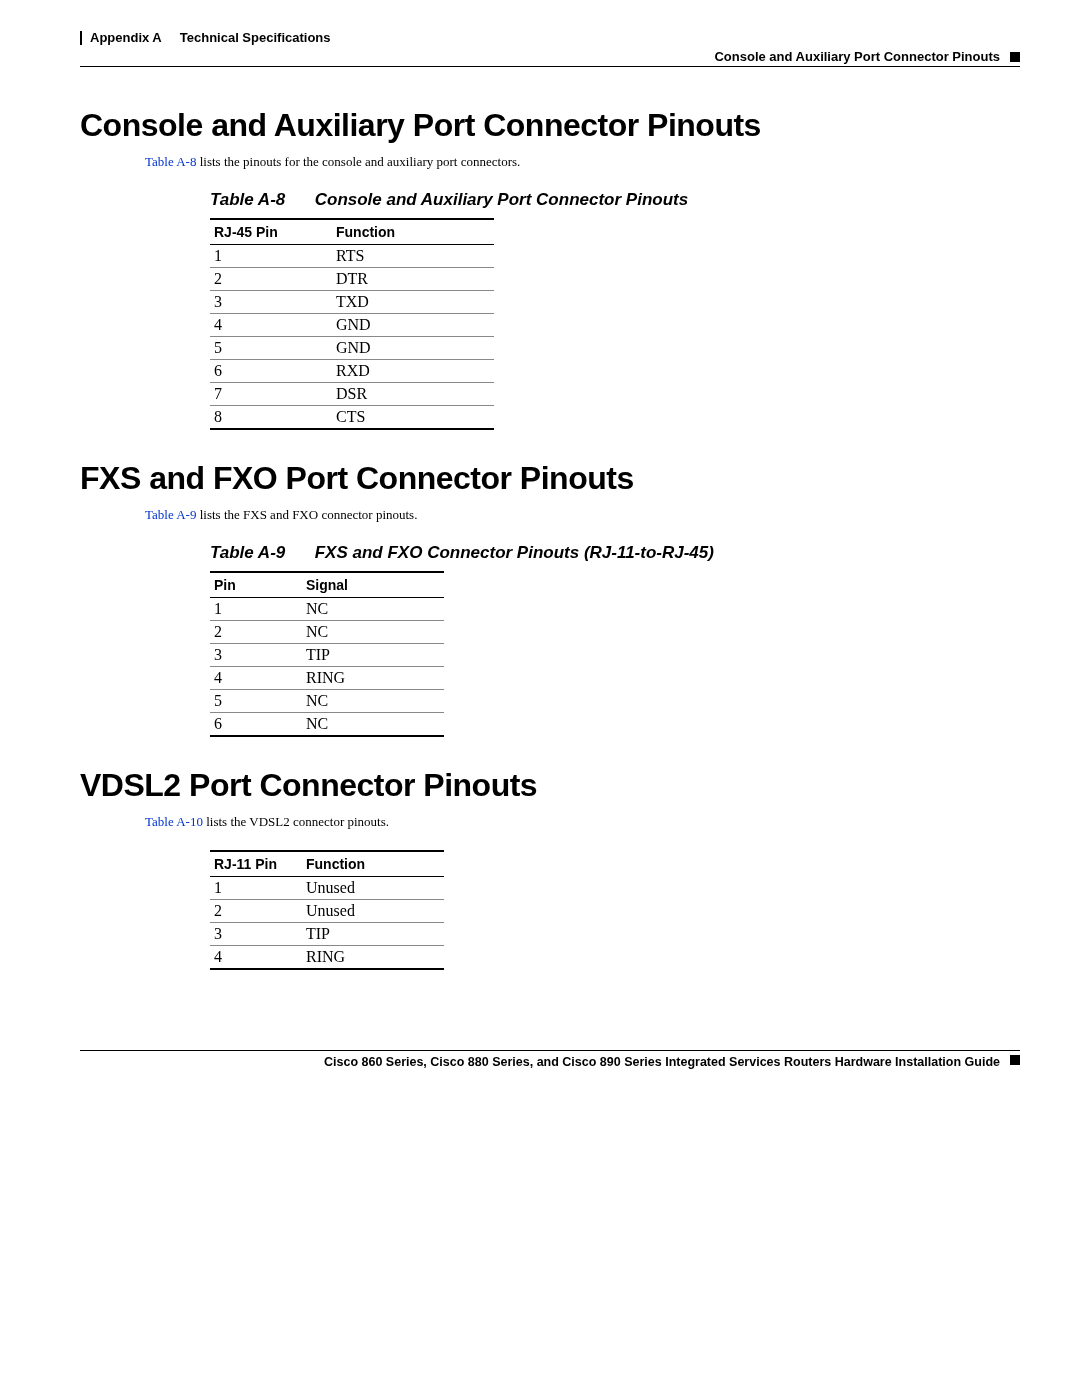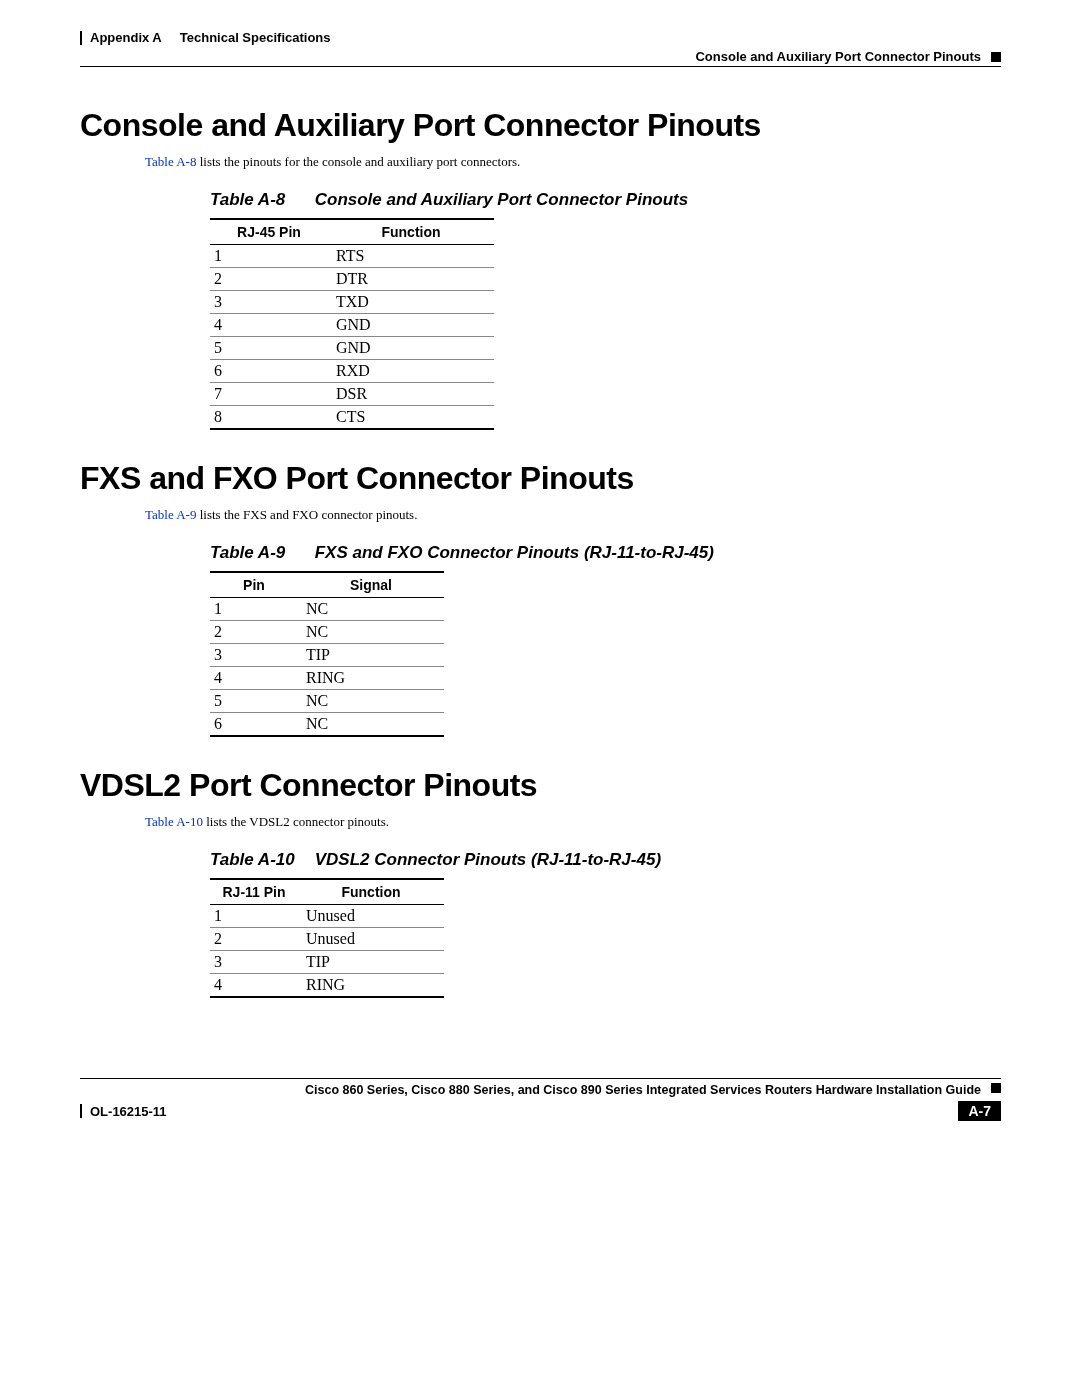--- a/index.html
+++ b/index.html
@@ -4,21 +4,21 @@
 <style>
   body {
     margin: 0;
     padding: 0;
     background: #fff;
     font-family: "Times New Roman", Times, serif;
     color: #000;
     width: 1080px;
   }
   .page {
-    padding: 30px 79px 30px 80px;
+    padding: 30px 60px 30px 80px;
     box-sizing: border-box;
   }
   .top-header {
     margin-bottom: 8px;
   }
   .top-header-row1 {
     display: flex;
     align-items: center;
     font-family: Arial, Helvetica, sans-serif;
     font-weight: bold;
@@ -78,21 +78,21 @@
     display:inline-block;
     width:100px;
   }
   table.pinout {
     border-collapse: collapse;
     margin-left: 130px;
     margin-bottom: 30px;
     font-size: 16px;
   }
   table.pinout th {
-    text-align: center;
+    text-align: left;
     font-family: Arial, Helvetica, sans-serif;
     font-weight: bold;
     font-size: 14px;
     padding: 4px 8px 4px 4px;
     border-top: 2px solid #000;
     border-bottom: 1px solid #000;
   }
   table.pinout td {
     padding: 2px 8px 2px 4px;
     border-bottom: 1px solid #888;
@@ -259,24 +259,20 @@
           <td class="col1">6</td>
           <td class="col2">NC</td>
         </tr>
       </tbody>
   </table>
 
   <h1 class="section-title">VDSL2 Port Connector Pinouts</h1>
   <p class="intro">
     <span class="reflink">Table A-10</span><span> lists the VDSL2 connector pinouts.</span>
   </p>
-  <div class="table-caption">
-    <span class="cap-num">Table A-10</span>
-    <span>VDSL2 Connector Pinouts (RJ-11-to-RJ-45)</span>
-  </div>
   <table class="pinout narrow">
     <thead>
         <tr>
       <th class="col1">RJ-11 Pin</th>
       <th class="col2">Function</th>
     </tr>
       </thead>
     <tbody>
         <tr>
           <td class="col1">1</td>
@@ -296,22 +292,15 @@
         </tr>
       </tbody>
   </table>
 
   <div class="footer-area">
     <hr class="footer-hr">
     <div class="footer-row1">
       <span>Cisco 860 Series, Cisco 880 Series, and Cisco 890 Series Integrated Services Routers Hardware Installation Guide</span>
       <span class="sqmark"></span>
     </div>
-    <div class="footer-row2">
-      <div class="left">
-        <span class="vbar"></span>
-        <span>OL-16215-11</span>
-      </div>
-      <div class="page-number-box">A-7</div>
-    </div>
   </div>
 
 </div>
 
 </body></html>

